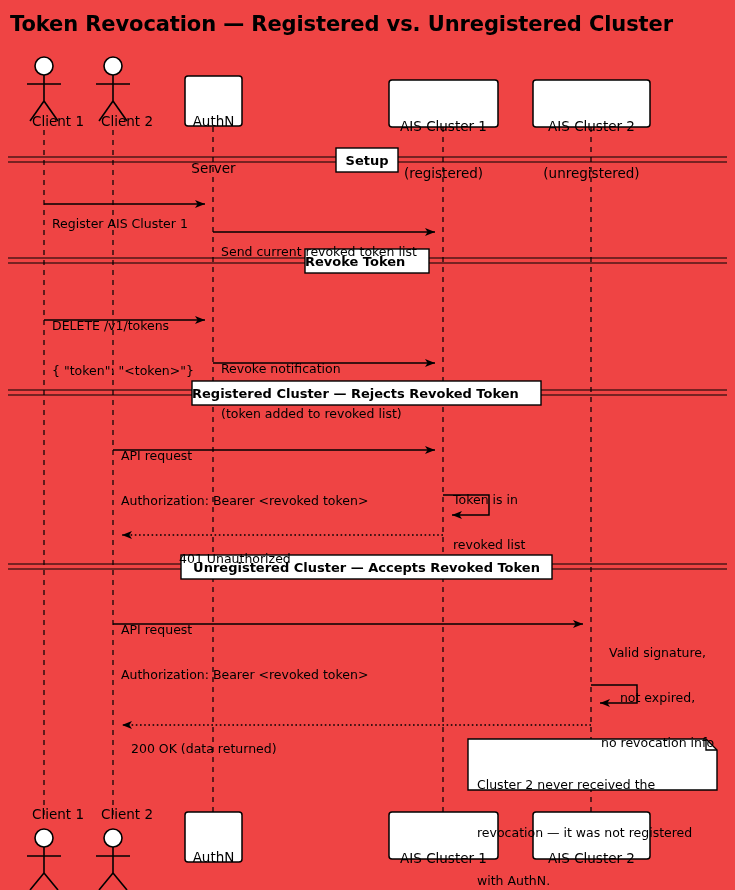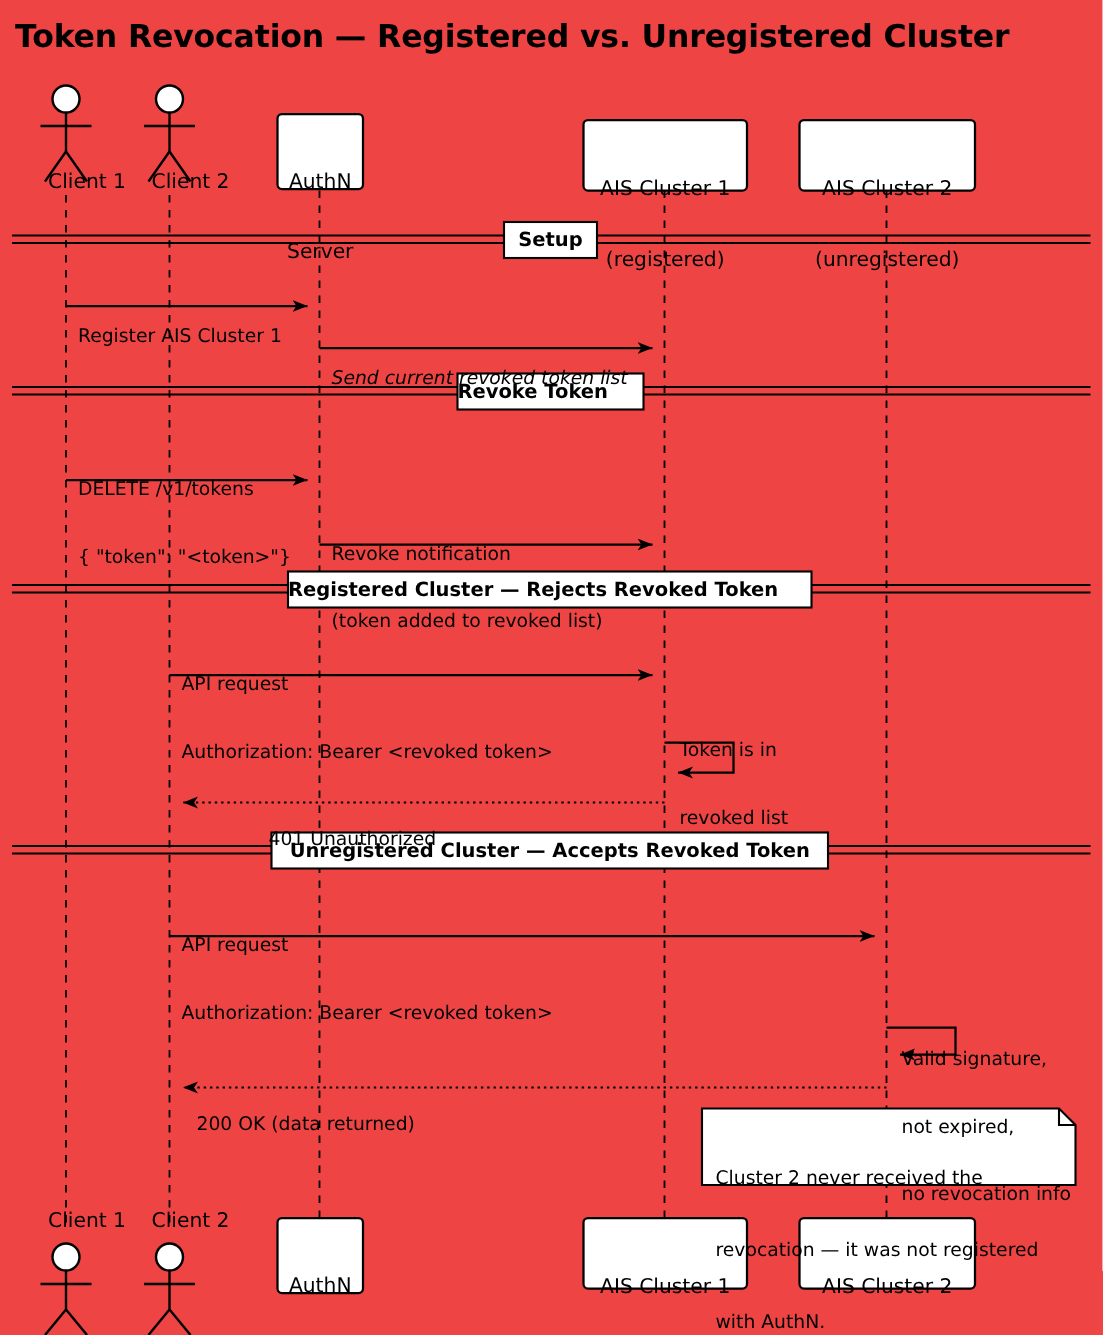--- a/index.html
+++ b/index.html
@@ -203,21 +203,21 @@
 
   <div class="abs divider-label" style="left:336px; top:153px; width:62px;">Setup</div>
   <div class="abs divider-label" style="left:305px; top:254px; width:100px;">Revoke Token</div>
   <div class="abs divider-label" style="left:192px; top:386px; width:299px;">Registered Cluster — Rejects Revoked Token</div>
   <div class="abs divider-label" style="left:181px; top:560px; width:371px;text-align:center;">Unregistered Cluster — Accepts Revoked Token</div>
 
   <div class="abs msg-label" style="left:52px; top:186px;">
     <div>Register AIS Cluster 1</div>
   </div>
 
-  <div class="abs msg-label" style="left:221px; top:214px;font-style:italic;">
+  <div class="abs msg-label" style="left:221px; top:214px;">
     <div>Send current revoked token list</div>
   </div>
 
   <div class="abs msg-label" style="left:52px; top:288px;">
     <div>DELETE /v1/tokens</div>
     <div>{ "token": "&lt;token&gt;"}</div>
   </div>
 
   <div class="abs msg-label" style="left:221px; top:331px;">
     <div>Revoke notification</div>
@@ -240,21 +240,21 @@
 
   <div class="abs msg-label" style="left:131px; top:711px;">
     <div>200 OK (data returned)</div>
   </div>
 
   <div class="abs msg-label" style="left:453px; top:462px;">
     <div>Token is in</div>
     <div>revoked list</div>
   </div>
 
-  <div class="abs msg-label" style="left:601px; top:668px;">
+  <div class="abs msg-label" style="left:601px; top:615px;text-align:center;">
     <div>Valid signature,</div>
     <div>not expired,</div>
     <div>no revocation info</div>
   </div>
 
   <div class="abs note-text" style="left:477px; top:745px; width:235px;">
     <div>Cluster 2 never received the</div>
     <div>revocation — it was not registered</div>
     <div>with AuthN.</div>
   </div>

